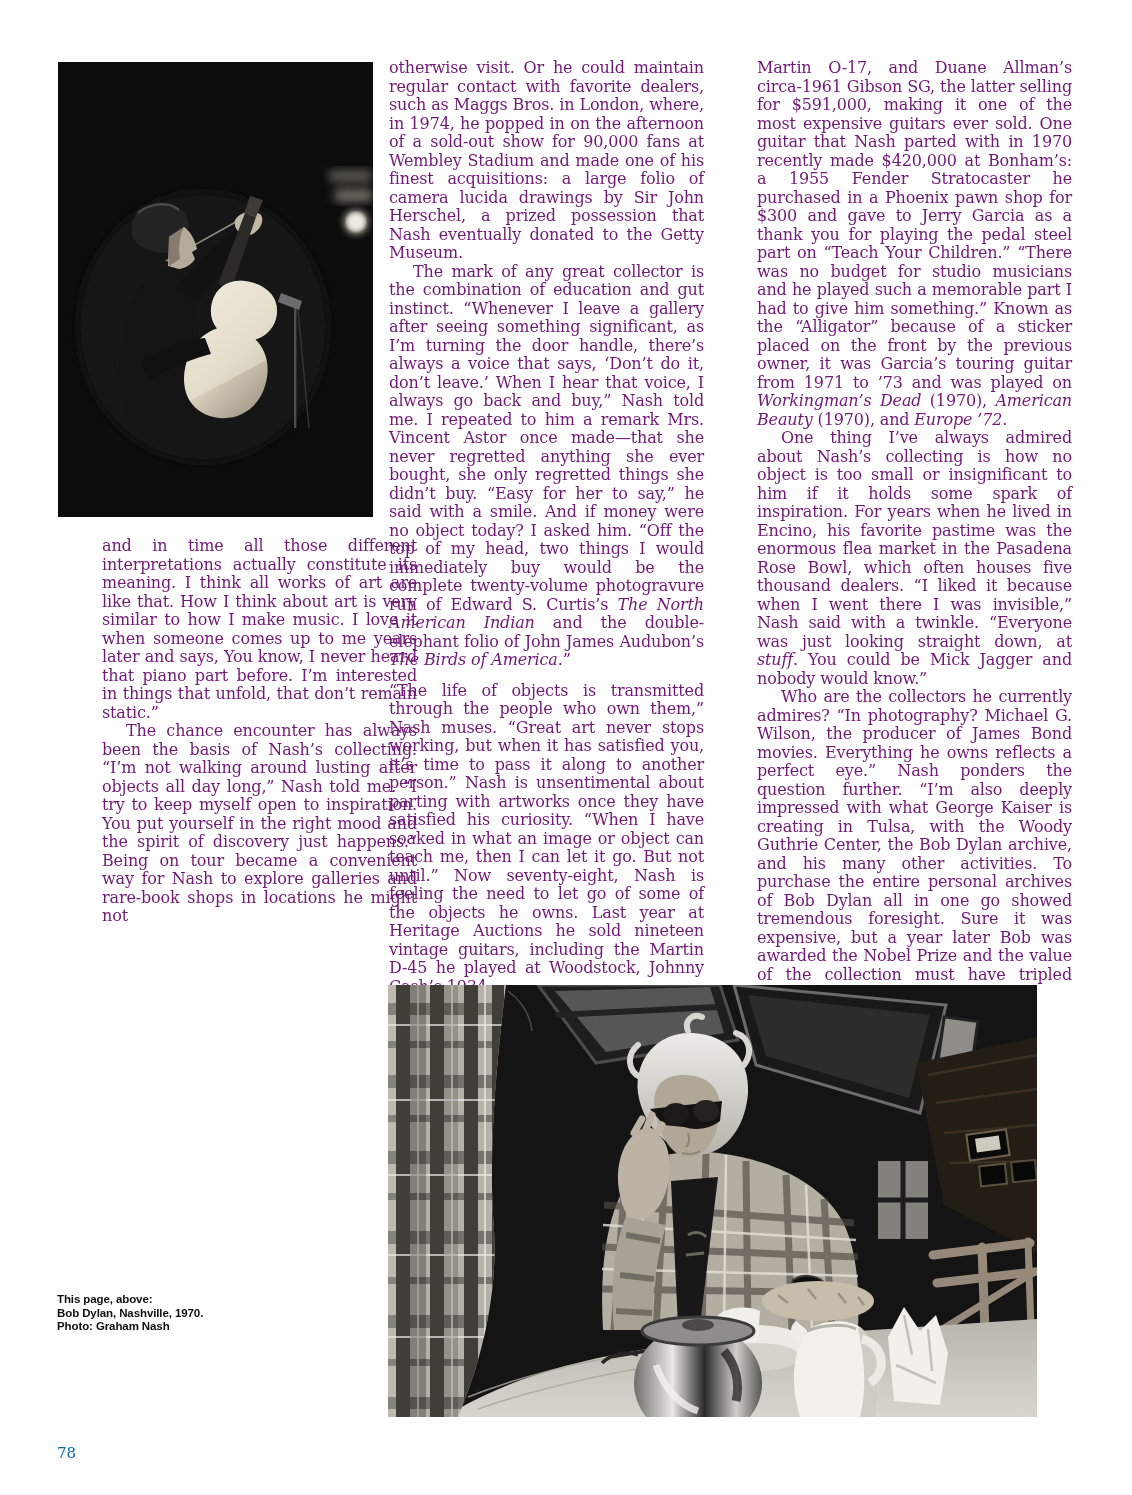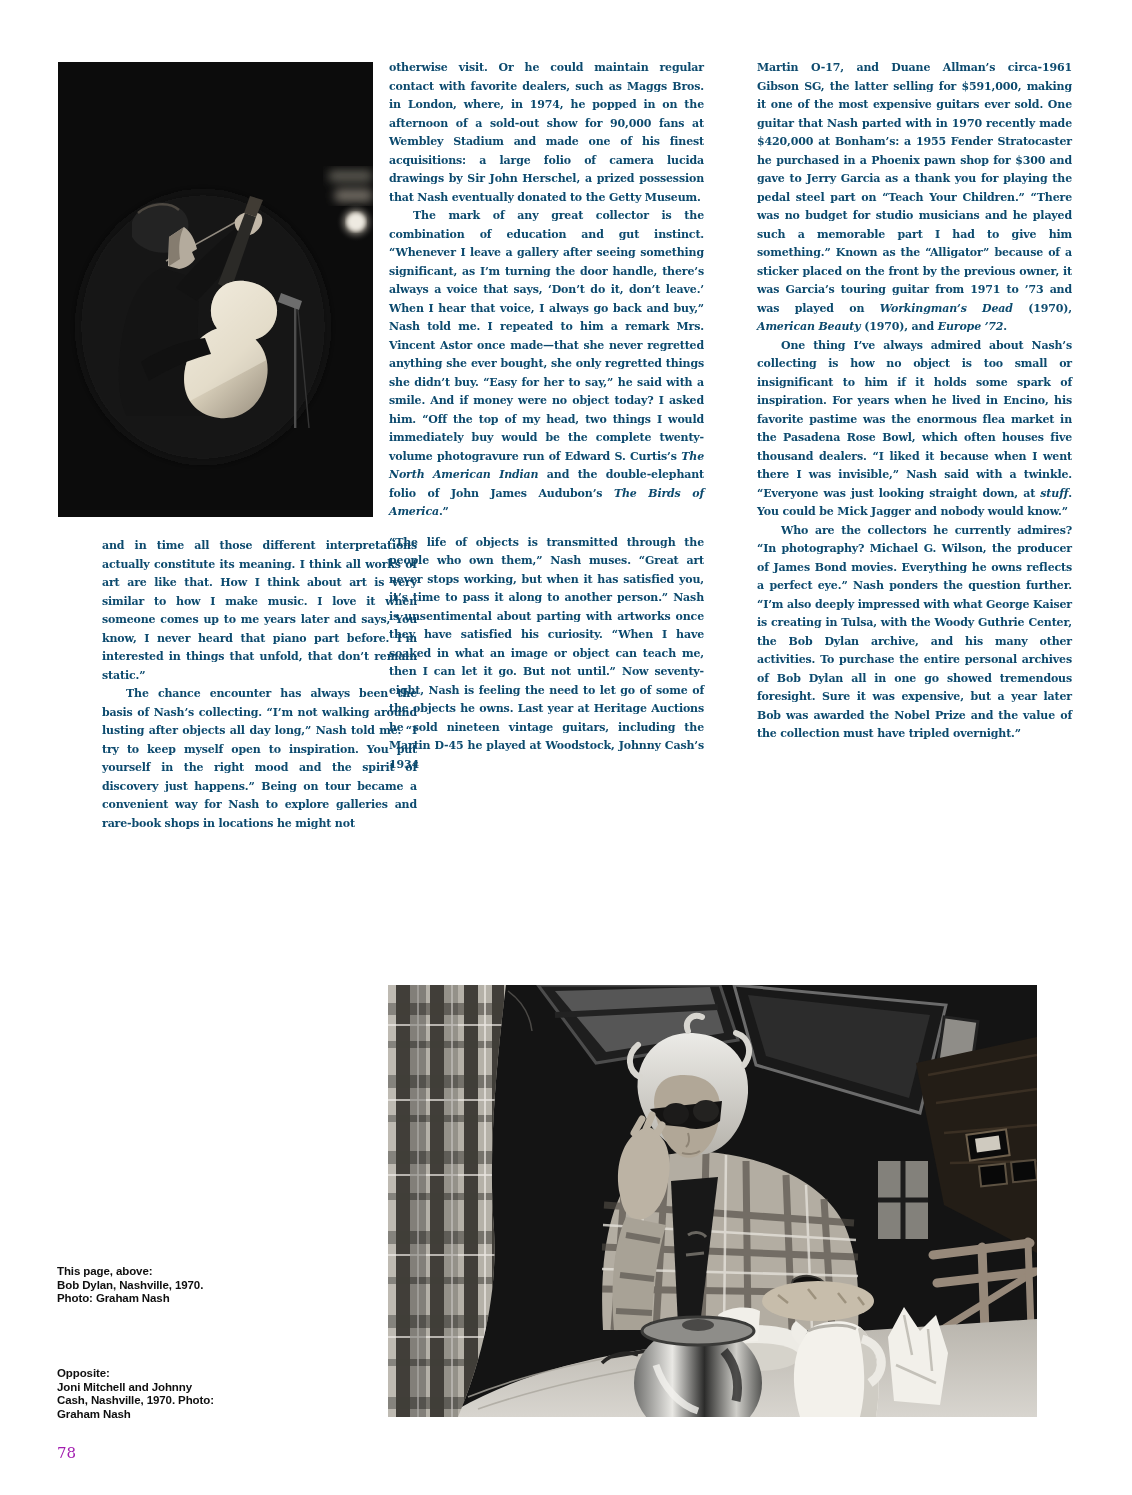--- a/index.html
+++ b/index.html
@@ -2,36 +2,36 @@
 <html><head>
 <meta charset="utf-8">
 <style>
   html,body { margin:0; padding:0; background:#ffffff; }
   .page {
     position:relative; width:1132px; height:1495px; background:#ffffff;
     overflow:hidden; font-family:"DejaVu Serif", serif;
   }
   .photo { position:absolute; display:block; }
   .col {
-    position:absolute; width:315px; font-size:11px; line-height:18.5px;
-    text-align:justify; color:#0c4a6e; letter-spacing:-0.15px;font-weight:bold;
+    position:absolute; width:315px; font-size:16px; line-height:18.5px;
+    text-align:justify; color:#701a75; letter-spacing:-0.15px;
   }
   .col p { margin:0; }
   .col p.indent { text-indent:24px; }
   .col p.gap { margin-top:12px; }
   .col i { font-style:italic; }
   .caption {
     position:absolute; left:57px; width:255px;
     font-family:"Liberation Sans", sans-serif; font-weight:700;
     font-size:11.5px; line-height:13.5px; color:#0f0f0f;
-    white-space:pre-line; letter-spacing:-0.1px;
+    white-space:pre-line; letter-spacing:-0.1px;margin-top:28px;
   }
   .page-number {
     position:absolute; left:57px; top:1444px;
-    font-family:"DejaVu Serif", serif; font-size:15px; color:#a21caf;
+    font-family:"DejaVu Serif", serif; font-size:15px; color:#0369a1;
   }
 </style>
 </head>
 <body>
 
 <div class="page">
 
   <svg class="photo" style="left:58px; top:62px;" width="315" height="455" viewBox="0 0 315 455" role="img">
     <defs>
       <radialGradient id="spot" cx="50%" cy="50%" r="50%">
@@ -254,20 +254,16 @@
           <rect x="0" y="0" width="8" height="432" fill="#fff" opacity="0.12"></rect>
         </g>
         <path d="M120,6 C134,16 142,30 144,46" stroke="#6f6d68" stroke-width="1.5" fill="none" opacity="0.6"></path>
       </g>
     </g>
   </svg>
 
   <div class="caption" style="top:1265px;">This page, above:
 Bob Dylan, Nashville, 1970.
 Photo: Graham Nash</div>
-  <div class="caption" style="top:1367px;">Opposite:
-Joni Mitchell and Johnny
-Cash, Nashville, 1970. Photo:
-Graham Nash</div>
 
   <div class="page-number">78</div>
 
 </div>
 
 </body></html>

